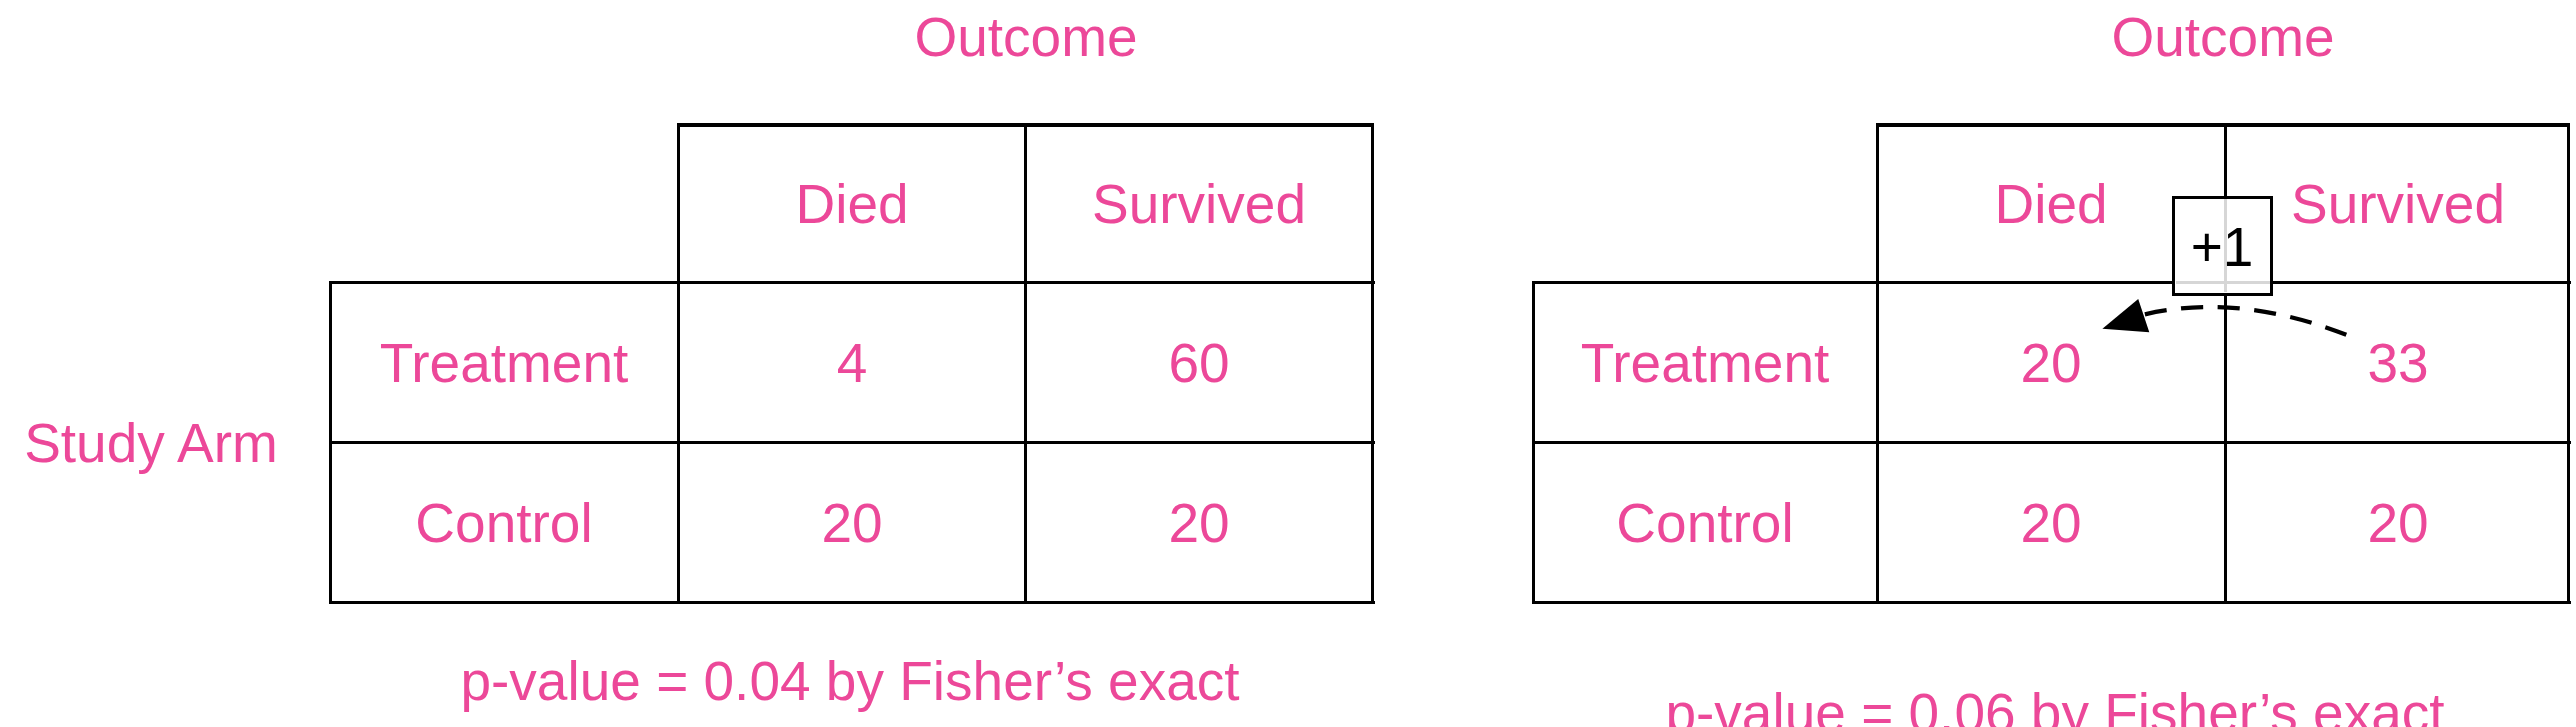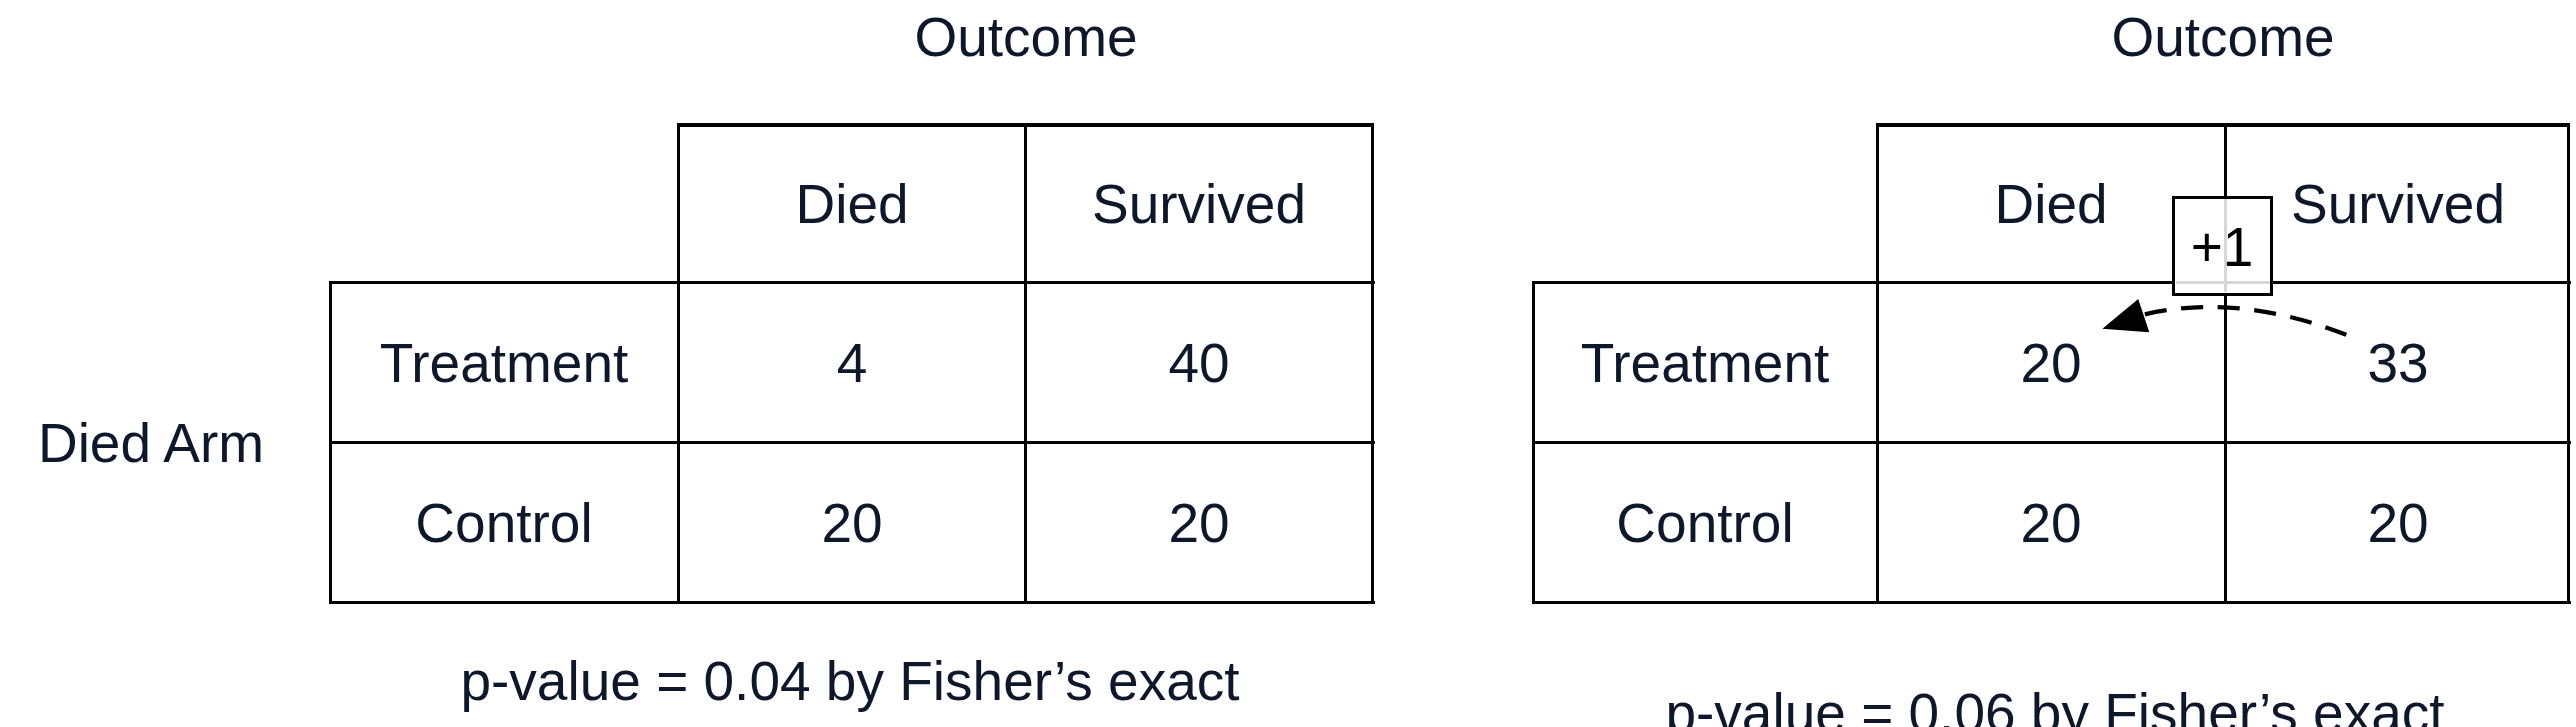--- a/index.html
+++ b/index.html
@@ -10,21 +10,21 @@
     font-family:"Liberation Sans", sans-serif;
     color:#000;
     overflow:hidden;
   }
   .txt{
     position:absolute;
     transform:translate(-50%,-50%);
     font-size:55px;
     line-height:1;
     white-space:nowrap;
-    color:#0f172a;
+    color:#ec4899;
   }
   .line{position:absolute;background:#000;}
   .ghost{position:absolute;background:#d6d6d6;z-index:6;}
   .badge{
     position:absolute;
     left:2172px;top:196px;width:101px;height:100px;
     box-sizing:border-box;
     border:3.4px solid #000;
     background:#ffffff;
     z-index:5;
@@ -38,37 +38,37 @@
   }
   svg.arrow{position:absolute;left:2070px;top:281px;z-index:8;}
 </style>
 </head>
 <body>
 
 <div id="canvas">
 
   <div>
     <div class="txt" style="left:1026px;top:37px;">Outcome</div>
-    <div class="txt" style="left:151px;top:443px;">Died Arm</div>
+    <div class="txt" style="left:151px;top:443px;">Study Arm</div>
 
     <div class="line" style="left:679px;top:123px;width:693px;height:4.3px;"></div>
     <div class="line" style="left:331px;top:281px;width:1044px;height:3.4px;"></div>
     <div class="line" style="left:331px;top:441px;width:1044px;height:3.4px;"></div>
     <div class="line" style="left:331px;top:601px;width:1044px;height:3.4px;"></div>
     <div class="line" style="left:329px;top:281px;width:3.4px;height:323px;"></div>
     <div class="line" style="left:677px;top:123px;width:3.4px;height:481px;"></div>
     <div class="line" style="left:1024px;top:123px;width:3.4px;height:481px;"></div>
     <div class="line" style="left:1371px;top:123px;width:3.4px;height:481px;"></div>
 
     <div class="txt" style="left:852px;top:204px;">Died</div>
     <div class="txt" style="left:1199px;top:204px;">Survived</div>
 
     <div class="txt" style="left:504px;top:363px;">Treatment</div>
     <div class="txt" style="left:852px;top:363px;">4</div>
-    <div class="txt" style="left:1199px;top:363px;">40</div>
+    <div class="txt" style="left:1199px;top:363px;">60</div>
 
     <div class="txt" style="left:504px;top:523px;">Control</div>
     <div class="txt" style="left:852px;top:523px;">20</div>
     <div class="txt" style="left:1199px;top:523px;">20</div>
 
     <div class="txt" style="left:850px;top:681px;">p-value = 0.04 by Fisher’s exact</div>
   </div>
 
   <div>
     <div class="txt" style="left:2223px;top:37px;">Outcome</div>

